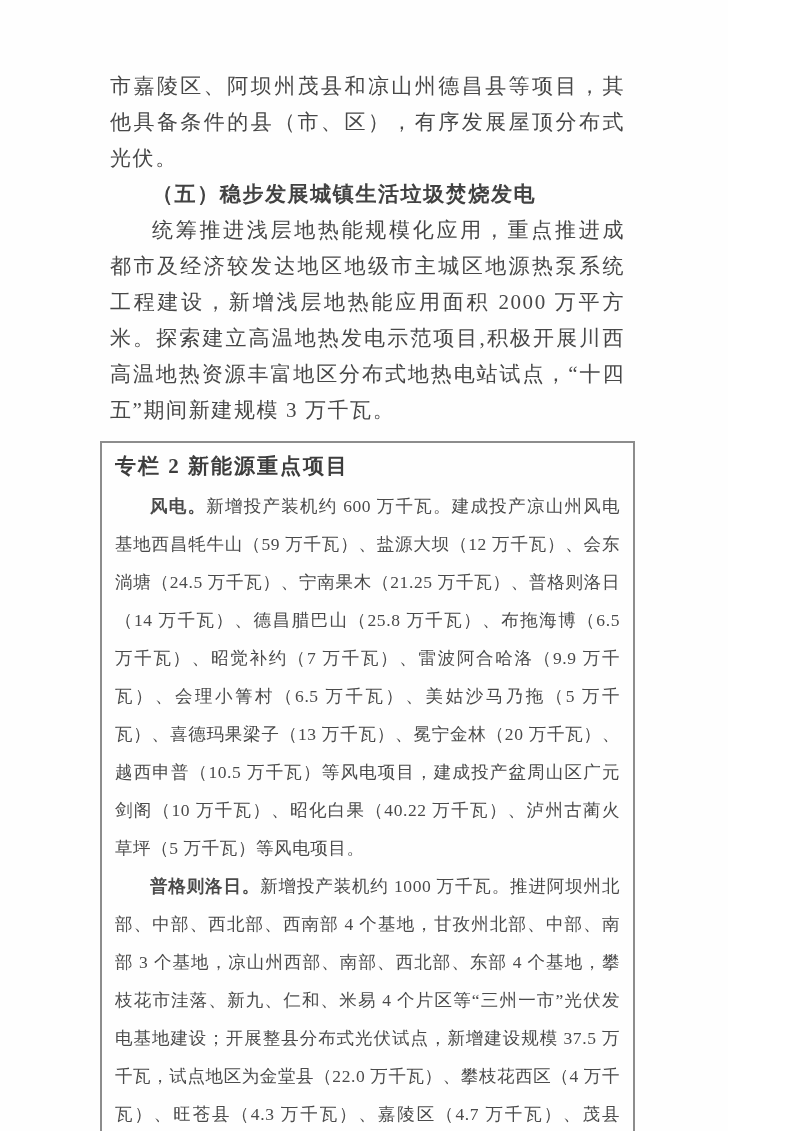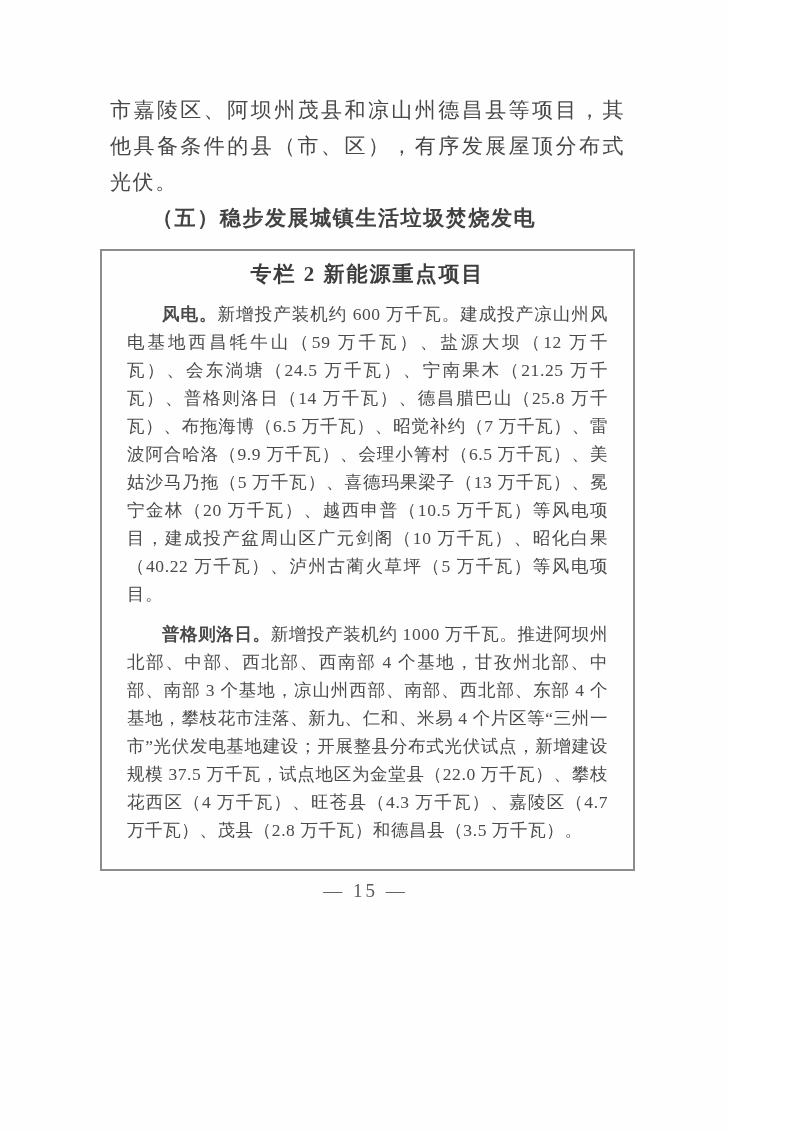--- a/index.html
+++ b/index.html
@@ -2,21 +2,21 @@
 <html><head>
 <meta charset="utf-8">
 <style>
   html, body { margin: 0; padding: 0; background: #ffffff; }
   .page {
     position: relative;
     width: 728px;
     height: 1131px;
     box-sizing: border-box;
     background: #fefefe;
-    padding: 92px 103px 0 110px;
+    padding: 68px 103px 0 110px;
     font-family: "Liberation Serif", "DejaVu Serif", serif;
     color: #474747;
     overflow: hidden;
   }
   p.body-para {
     margin: 0;
     font-size: 21px;
     line-height: 36px;
     letter-spacing: 1.6px;
     text-align: justify;
@@ -26,31 +26,31 @@
     font-weight: bold;
     text-indent: 2em;
     color: #424242;
   }
   .callout {
     margin: 13px -10px 0 -10px;
     border: 2px solid #8c8c8c;
     padding: 7px 13px 13px 13px;
   }
   .callout-title {
-    text-align: center;
+    text-align: left;
     font-weight: bold;
     font-size: 21px;
     letter-spacing: 2px;
     color: #3d3d3d;
     margin: 2px 0 7px 0;
   }
   .callout p {
-    margin: 12px;
+    margin: 0;
     font-size: 17.5px;
-    line-height: 28px;
+    line-height: 38px;
     letter-spacing: 0.6px;
     text-align: justify;
     text-indent: 2em;
     color: #4a4a4a;
   }
   .callout .lead { font-weight: bold; }
   .page-number {
     margin-top: 9px;
     padding-right: 4px;
     text-align: center;
@@ -62,20 +62,21 @@
 </head>
 <body>
 
 <div class="page">
 
   <p class="body-para">市嘉陵区、阿坝州茂县和凉山州德昌县等项目，其他具备条件的县（市、区），有序发展屋顶分布式光伏。</p>
 
   <p class="body-para heading">（五）稳步发展城镇生活垃圾焚烧发电</p>
 
 
+  <p class="body-para indent">统筹推进浅层地热能规模化应用，重点推进成都市及经济较发达地区地级市主城区地源热泵系统工程建设，新增浅层地热能应用面积 2000 万平方米。探索建立高温地热发电示范项目,积极开展川西高温地热资源丰富地区分布式地热电站试点，“十四五”期间新建规模 3 万千瓦。</p>
 
   <div class="callout">
     <div class="callout-title">专栏 2  新能源重点项目</div>
 
     <p><span class="lead">风电。</span><span>新增投产装机约 600 万千瓦。建成投产凉山州风电基地西昌牦牛山（59 万千瓦）、盐源大坝（12 万千瓦）、会东淌塘（24.5 万千瓦）、宁南果木（21.25 万千瓦）、普格则洛日（14 万千瓦）、德昌腊巴山（25.8 万千瓦）、布拖海博（6.5 万千瓦）、昭觉补约（7 万千瓦）、雷波阿合哈洛（9.9 万千瓦）、会理小箐村（6.5 万千瓦）、美姑沙马乃拖（5 万千瓦）、喜德玛果梁子（13 万千瓦）、冕宁金林（20 万千瓦）、越西申普（10.5 万千瓦）等风电项目，建成投产盆周山区广元剑阁（10 万千瓦）、昭化白果（40.22 万千瓦）、泸州古蔺火草坪（5 万千瓦）等风电项目。</span></p>
 
     <p><span class="lead">普格则洛日。</span><span>新增投产装机约 1000 万千瓦。推进阿坝州北部、中部、西北部、西南部 4 个基地，甘孜州北部、中部、南部 3 个基地，凉山州西部、南部、西北部、东部 4 个基地，攀枝花市洼落、新九、仁和、米易 4 个片区等“三州一市”光伏发电基地建设；开展整县分布式光伏试点，新增建设规模 37.5 万千瓦，试点地区为金堂县（22.0 万千瓦）、攀枝花西区（4 万千瓦）、旺苍县（4.3 万千瓦）、嘉陵区（4.7 万千瓦）、茂县（2.8 万千瓦）和德昌县（3.5 万千瓦）。</span></p>
   </div>
 
   <div class="page-number">—  15  —</div>

